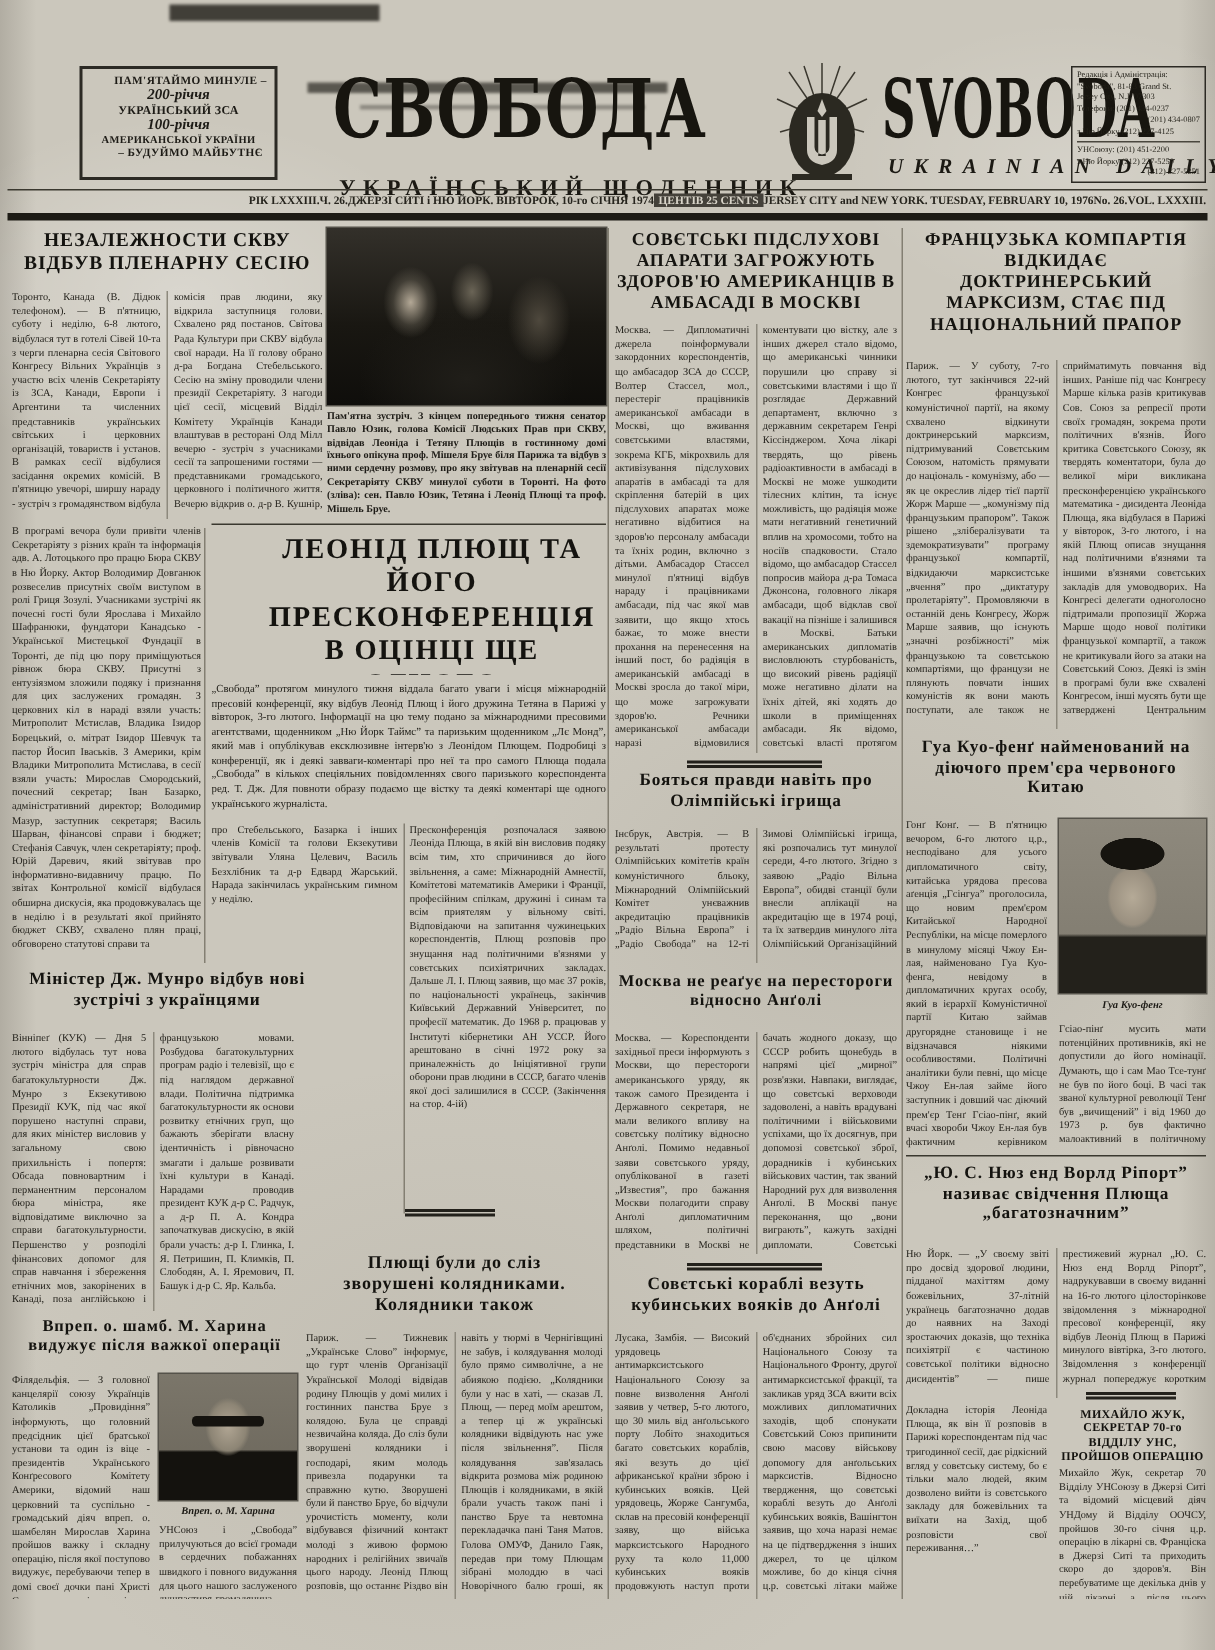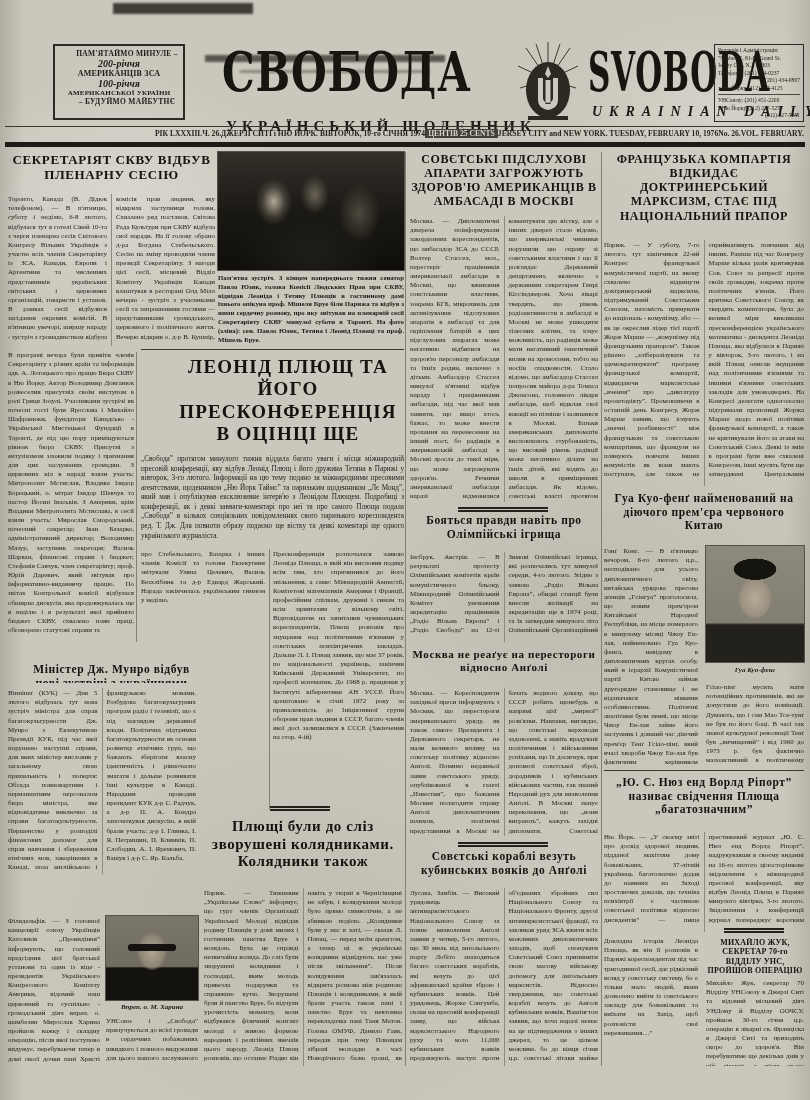--- a/index.html
+++ b/index.html
@@ -46,21 +46,21 @@
 
 <div id="sheet">
 
   <div class="smudge" style="left:113px;top:3px;width:140px;height:11px;"></div>
   <div class="smudge" style="left:205px;top:55px;width:240px;height:7px;opacity:.7;"></div>
   <div class="smudge" style="left:240px;top:70px;width:190px;height:3px;opacity:.4;"></div>
 
   <div class="motto-box">
     <div class="motto-sm">ПАМ'ЯТАЙМО МИНУЛЕ –</div>
     <div class="motto-it">200-річчя</div>
-    <div class="motto-bd">АМЕРИКАНЦІВ ЗСА</div>
+    <div class="motto-bd">УКРАЇНСЬКИЙ ЗСА</div>
     <div class="motto-it">100-річчя</div>
     <div class="motto-bd" style="font-size:7px;">АМЕРИКАНСЬКОЇ УКРАЇНИ</div>
     <div class="motto-sm">– БУДУЙМО МАЙБУТНЄ</div>
   </div>
 
   <div class="abs logo" style="left:222px;top:48px;">
     <span class="squash">СВОБОДА</span>
   </div>
 
   <div class="abs" style="left:516px;top:40px;width:64px;height:82px;">
@@ -104,31 +104,31 @@
   </div>
 
   <div class="hrule" style="left:5px;top:126px;width:800px;"></div>
   <div class="dateline">
     <span>РІК LXXXIII.</span>
     <span>Ч. 26.</span>
     <span>ДЖЕРЗІ СИТІ і НЮ ЙОРК. ВІВТОРОК, 10-го СІЧНЯ 1974</span>
     <span style="background:#44413a;color:#d8d4c9;padding:0 3px;">ЦЕНТІВ 25 CENTS</span>
     <span>JERSEY CITY and NEW YORK. TUESDAY, FEBRUARY 10, 1976</span>
     <span>No. 26.</span>
-    <span>VOL. FEBRUARY.</span>
+    <span>VOL. LXXXIII.</span>
   </div>
   <div class="abs" style="left:5px;top:142px;width:800px;height:5px;background:#1d1b15;"></div>
 
   <div class="vrule" style="left:405px;top:152px;height:914px;"></div>
   <div class="vrule" style="left:601px;top:152px;height:914px;"></div>
   <div class="vrule" style="left:136px;top:352px;height:290px;"></div>
   <div class="vrule" style="left:269px;top:549px;height:260px;"></div>
 
   <section class="art" style="left:8px;top:152px;width:207px;height:38px;">
-    <h2 class="hl" style="font-size:13px;margin:0;">СЕКРЕТАРІЯТ СКВУ ВІДБУВ ПЛЕНАРНУ СЕСІЮ</h2>
+    <h2 class="hl" style="font-size:13px;margin:0;">НЕЗАЛЕЖНОСТИ СКВУ ВІДБУВ ПЛЕНАРНУ СЕСІЮ</h2>
   </section>
   <section class="art" style="left:8px;top:194px;width:207px;height:152px;">
     <div class="bodytxt c2">Торонто, Канада (В. Дідюк телефоном). — В п'ятницю, суботу і неділю, 6-8 лютого, відбулася тут в готелі Сівей 10-та з черги пленарна сесія Світового Конгресу Вільних Українців з участю всіх членів Секретаріяту із ЗСА, Канади, Европи і Аргентини та численних представників українських світських і церковних організацій, товариств і установ. В рамках сесії відбулися засідання окремих комісій. В п'ятницю увечорі, ширшу нараду - зустріч з громадянством відбула комісія прав людини, яку відкрила заступниця голови. Схвалено ряд постанов. Світова Рада Культури при СКВУ відбула свої наради. На її голову обрано д-ра Богдана Стебельського. Сесію на зміну проводили члени президії Секретаріяту. З нагоди цієї сесії, місцевий Відділ Комітету Українців Канади влаштував в ресторані Олд Мілл вечерю - зустріч з учасниками сесії та запрошеними гостями — представниками громадського, церковного і політичного життя. Вечерю відкрив о. д-р В. Кушнір, а проводив нею Ярослав Заяць, голова Крайової Управи СУМ.</div>
   </section>
   <section class="art" style="left:8px;top:350px;width:126px;height:292px;">
     <div class="bodytxt" style="height:100%;">В програмі вечора були привіти членів Секретаріяту з різних країн та інформація адв. А. Лотоцького про працю Бюра СКВУ в Ню Йорку. Актор Володимир Довганюк розвеселив присутніх своїм виступом в ролі Гриця Зозулі. Учасниками зустрічі як почесні гості були Ярослава і Михайло Шафранюки, фундатори Канадсько - Української Мистецької Фундації в Торонті, де під цю пору приміщуються рівнож бюра СКВУ. Присутні з ентузіязмом зложили подяку і признання для цих заслужених громадян. З церковних кіл в нараді взяли участь: Митрополит Мстислав, Владика Ізидор Борецький, о. мітрат Ізидор Шевчук та пастор Йосип Іваськів. З Америки, крім Владики Митрополита Мстислава, в сесії взяли участь: Мирослав Смородський, почесний секретар; Іван Базарко, адміністративний директор; Володимир Мазур, заступник секретаря; Василь Шарван, фінансові справи і бюджет; Стефанія Савчук, член секретаріяту; проф. Юрій Даревич, який звітував про інформативно-видавничу працю. По звітах Контрольної комісії відбулася обширна дискусія, яка продовжувалась ще в неділю і в результаті якої прийнято бюджет СКВУ, схвалено плян праці, обговорено статутові справи та</div>
   </section>
   <section class="art" style="left:141px;top:549px;width:124px;height:93px;">
     <div class="bodytxt" style="height:100%;">про Стебельського, Базарка і інших членів Комісії та голови Екзекутиви звітували Уляна Целевич, Василь Безхлібник та д-р Едвард Жарський. Нарада закінчилась українським гимном у неділю.</div>
   </section>
@@ -149,34 +149,37 @@
     <h2 class="hl" style="font-size:19px;margin:0;letter-spacing:1.2px;">ЛЕОНІД ПЛЮЩ ТА ЙОГО ПРЕСКОНФЕРЕНЦІЯ В ОЦІНЦІ ЩЕ ОДНОГО УКРАЇНСЬКОГО ЖУРНАЛІСТА</h2>
   </section>
   <section class="art" style="left:141px;top:455px;width:263px;height:90px;">
     <div class="bodytxt" style="font-size:7.2px;">„Свобода” протягом минулого тижня віддала багато уваги і місця міжнародній пресовій конференції, яку відбув Леонід Плющ і його дружина Тетяна в Парижі у вівторок, 3-го лютого. Інформації на цю тему подано за міжнародними пресовими агентствами, щоденником „Ню Йорк Таймс” та паризьким щоденником „Лє Монд”, який мав і опублікував ексклюзивне інтерв'ю з Леонідом Плющем. Подробиці з конференції, як і деякі завваги-коментарі про неї та про самого Плюща подала „Свобода” в кількох спеціяльних повідомленнях свого паризького кореспондента ред. Т. Дж. Для повноти образу подаємо ще вістку та деякі коментарі ще одного українського журналіста.</div>
   </section>
   <section class="art" style="left:273px;top:549px;width:131px;height:258px;">
     <div class="bodytxt" style="height:100%;">Пресконференція розпочалася заявою Леоніда Плюща, в якій він висловив подяку всім тим, хто спричинився до його звільнення, а саме: Міжнародній Амнестії, Комітетові математиків Америки і Франції, професійним спілкам, дружині і синам та всім приятелям у вільному світі. Відповідаючи на запитання чужинецьких кореспондентів, Плющ розповів про знущання над політичними в'язнями у совєтських психіятричних закладах. Дальше Л. І. Плющ заявив, що має 37 років, по національності українець, закінчив Київський Державний Університет, по професії математик. До 1968 р. працював у Інституті кібернетики АН УССР. Його арештовано в січні 1972 року за приналежність до Ініціятивної групи оборони прав людини в СССР, багато членів якої досі залишилися в СССР. (Закінчення на стор. 4-ій)</div>
   </section>
 
   <section class="art" style="left:8px;top:647px;width:207px;height:36px;">
-    <h2 class="hl" style="font-size:11.5px;margin:16px;">Міністер Дж. Мунро відбув нові зустрічі з українцями</h2>
+    <h2 class="hl" style="font-size:11.5px;margin:0;">Міністер Дж. Мунро відбув нові зустрічі з українцями</h2>
   </section>
   <section class="art" style="left:8px;top:688px;width:188px;height:186px;">
     <div class="bodytxt c2">Вінніпеґ (КУК) — Дня 5 лютого відбулась тут нова зустріч міністра для справ багатокультурности Дж. Мунро з Екзекутивою Президії КУК, під час якої порушено наступні справи, для яких міністер висловив у загальному свою прихильність і попертя: Обсада повновартним і перманентним персоналом бюра міністра, яке відповідатиме виключно за справи багатокультурности. Першенство у розподілі фінансових допомог для справ навчання і збереження етнічних мов, закорінених в Канаді, поза англійською і французькою мовами. Розбудова багатокультурних програм радіо і телевізії, що є під наглядом державної влади. Політична підтримка багатокультурности як основи розвитку етнічних груп, що бажають зберігати власну ідентичність і рівночасно змагати і дальше розвивати їхні культури в Канаді. Нарадами проводив президент КУК д-р С. Радчук, а д-р П. А. Кондра започаткував дискусію, в якій брали участь: д-р І. Глинка, І. Я. Петришин, П. Климків, П. Слободян, А. І. Яремович, П. Башук і д-р С. Яр. Кальба.</div>
   </section>
 
   <div class="dink" style="left:270px;top:806px;width:60px;"></div>
   <section class="art" style="left:204px;top:818px;width:198px;height:64px;">
-    <h2 class="hl" style="font-size:15px;margin:0;">Плющі були до сліз зворушені колядниками. Колядники також</h2>
+    <h2 class="hl" style="font-size:12px;margin:16px;">Плющі були до сліз зворушені колядниками. Колядники також</h2>
   </section>
   <section class="art" style="left:204px;top:888px;width:198px;height:178px;">
     <div class="bodytxt c2">Париж. — Тижневик „Українське Слово” інформує, що гурт членів Організації Української Молоді відвідав родину Плющів у домі милих і гостинних панства Бруе з колядою. Була це справді незвичайна коляда. До сліз були зворушені колядники і господарі, яким молодь привезла подарунки та справжню кутю. Зворушені були й панство Бруе, бо відчули урочистість моменту, коли відбувався фізичний контакт молоді з живою формою народних і релігійних звичаїв цього народу. Леонід Плющ розповів, що останнє Різдво він навіть у тюрмі в Чернігівщині не забув, і колядування молоді було прямо символічне, а не абиякою подією. „Колядники були у нас в хаті, — сказав Л. Плющ, — перед моїм арештом, а тепер ці ж українські колядники відвідують нас уже після звільнення”. Після колядування зав'язалась відкрита розмова між родиною Плющів і колядниками, в якій брали участь також пані і панство Бруе та невтомна перекладачка пані Таня Матов. Голова ОМУФ, Данило Гаяк, передав при тому Плющам зібрані молоддю в часі Новорічного балю гроші, як скромний подарунок від молодих українців. Місяць раніше цей баль був присвячений приїздові родини Плющів у вільний світ. Коли родина Плющів перенесеться до Парижу, то зустрічі українців напевно будуть частішими.</div>
   </section>
 
+  <section class="art" style="left:8px;top:878px;width:190px;height:34px;">
+    <h2 class="hl" style="font-size:11px;margin:0;">Впреп. о. шамб. М. Харина видужує після важкої операції</h2>
+  </section>
   <section class="art" style="left:8px;top:916px;width:92px;height:150px;">
     <div class="bodytxt" style="height:100%;">Філядельфія. — З головної канцелярії союзу Українців Католиків „Провидіння” інформують, що головний предсідник цієї братської установи та один із віце - президентів Українського Конґресового Комітету Америки, відомий наш церковний та суспільно - громадський діяч впреп. о. шамбелян Мирослав Харина пройшов важку і складну операцію, після якої поступово видужує, перебуваючи тепер в домі своєї дочки пані Христі Сеник в місцевості у Пенсильвенії.</div>
   </section>
   <div class="photo" style="left:106px;top:916px;width:92px;height:84px;
        background:
          radial-gradient(ellipse 20px 26px at 50% 42%, #b0a593 0%, #8d8575 60%, transparent 75%),
          linear-gradient(180deg, transparent 60%, #14120e 62%),
          radial-gradient(ellipse 40px 20px at 50% 86%, #0d0c09 0%, transparent 90%),
          linear-gradient(180deg,#7b766a,#6a655a);"></div>
   <div class="abs" style="left:128px;top:944px;width:48px;height:7px;background:#15130f;border-radius:3px;"></div>

